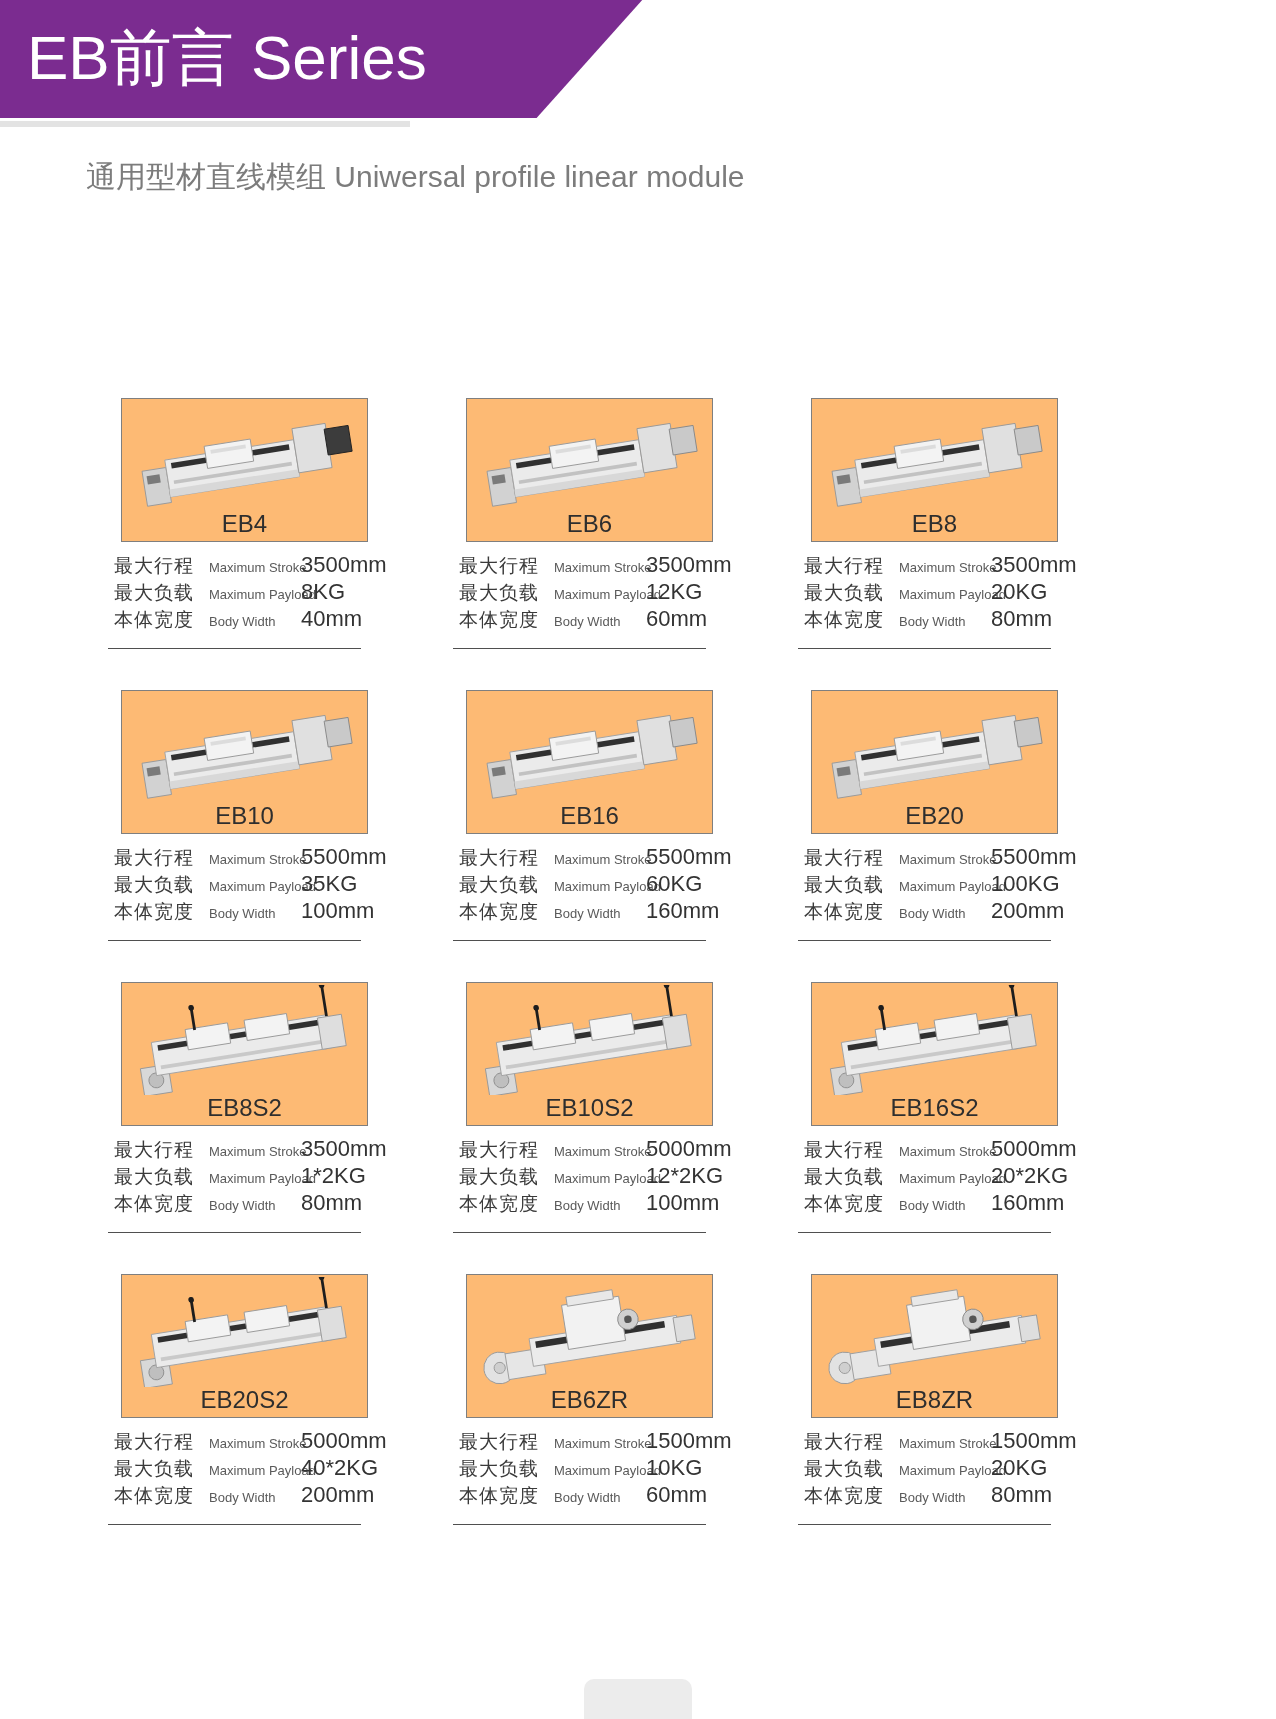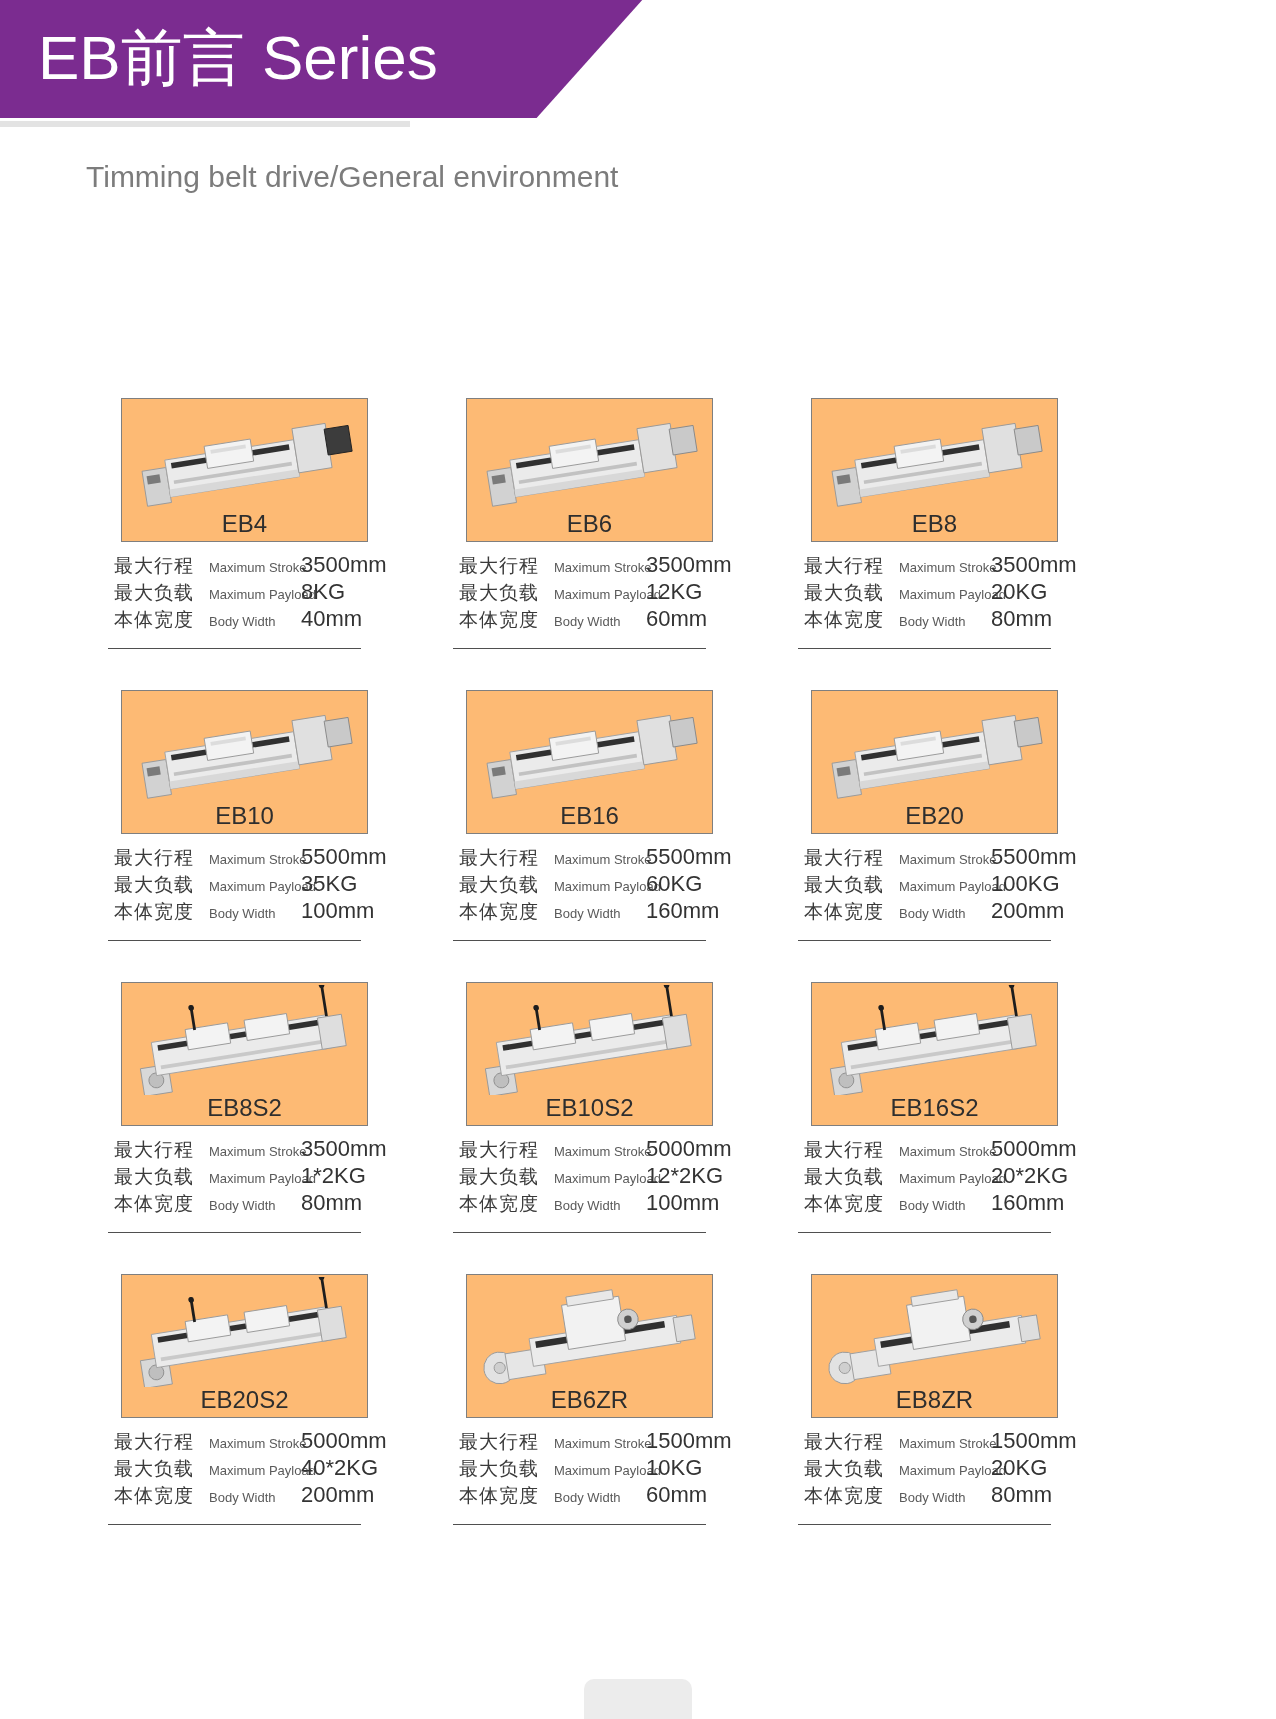--- a/index.html
+++ b/index.html
@@ -10,21 +10,21 @@
   }
 
   
   .banner{
     position:absolute;top:0;left:0;width:652px;height:118px;
     background:#7b2c90;
     clip-path:polygon(0 0,98.5% 0,82.3% 100%,0 100%);
   }
   .banner-title{
     color:#ffffff;font-size:62px;line-height:116px;margin:0;
-    padding-left:38px;font-weight:400;white-space:nowrap;
+    padding-left:27px;font-weight:400;white-space:nowrap;
   }
   .banner-shadow{
     position:absolute;top:121px;left:0;width:410px;height:6px;
     background:#e3e3e3;
   }
 
   
   .intro{
     position:absolute;top:156px;left:86px;
     color:#7c7c7c;font-size:30px;line-height:41px;
@@ -70,21 +70,21 @@
 </style>
 </head>
 <body>
 
 <div class="banner">
   <h1 class="banner-title">EB前言 Series</h1>
 </div>
 <div class="banner-shadow"></div>
 
 <div class="intro">
-  <div>Timming belt drive/General environment</div>
+  <div>通用型材直线模组 Uniwersal profile linear module</div>
 </div>
 
 <div class="grid">
   <div class="card">
     <div class="imgbox">
       <svg class="product-svg variant-belt-dark" viewBox="0 0 250 118" aria-hidden="true">
 
         <g class="var var-belt" transform="rotate(-9 125 60)" stroke-width="1">
           <rect x="14" y="58" width="26" height="38" fill="#d2d2d2" stroke="#9a9a9a"></rect>
           <rect x="18" y="64" width="14" height="9" fill="#7a7a7a" stroke="none"></rect>

